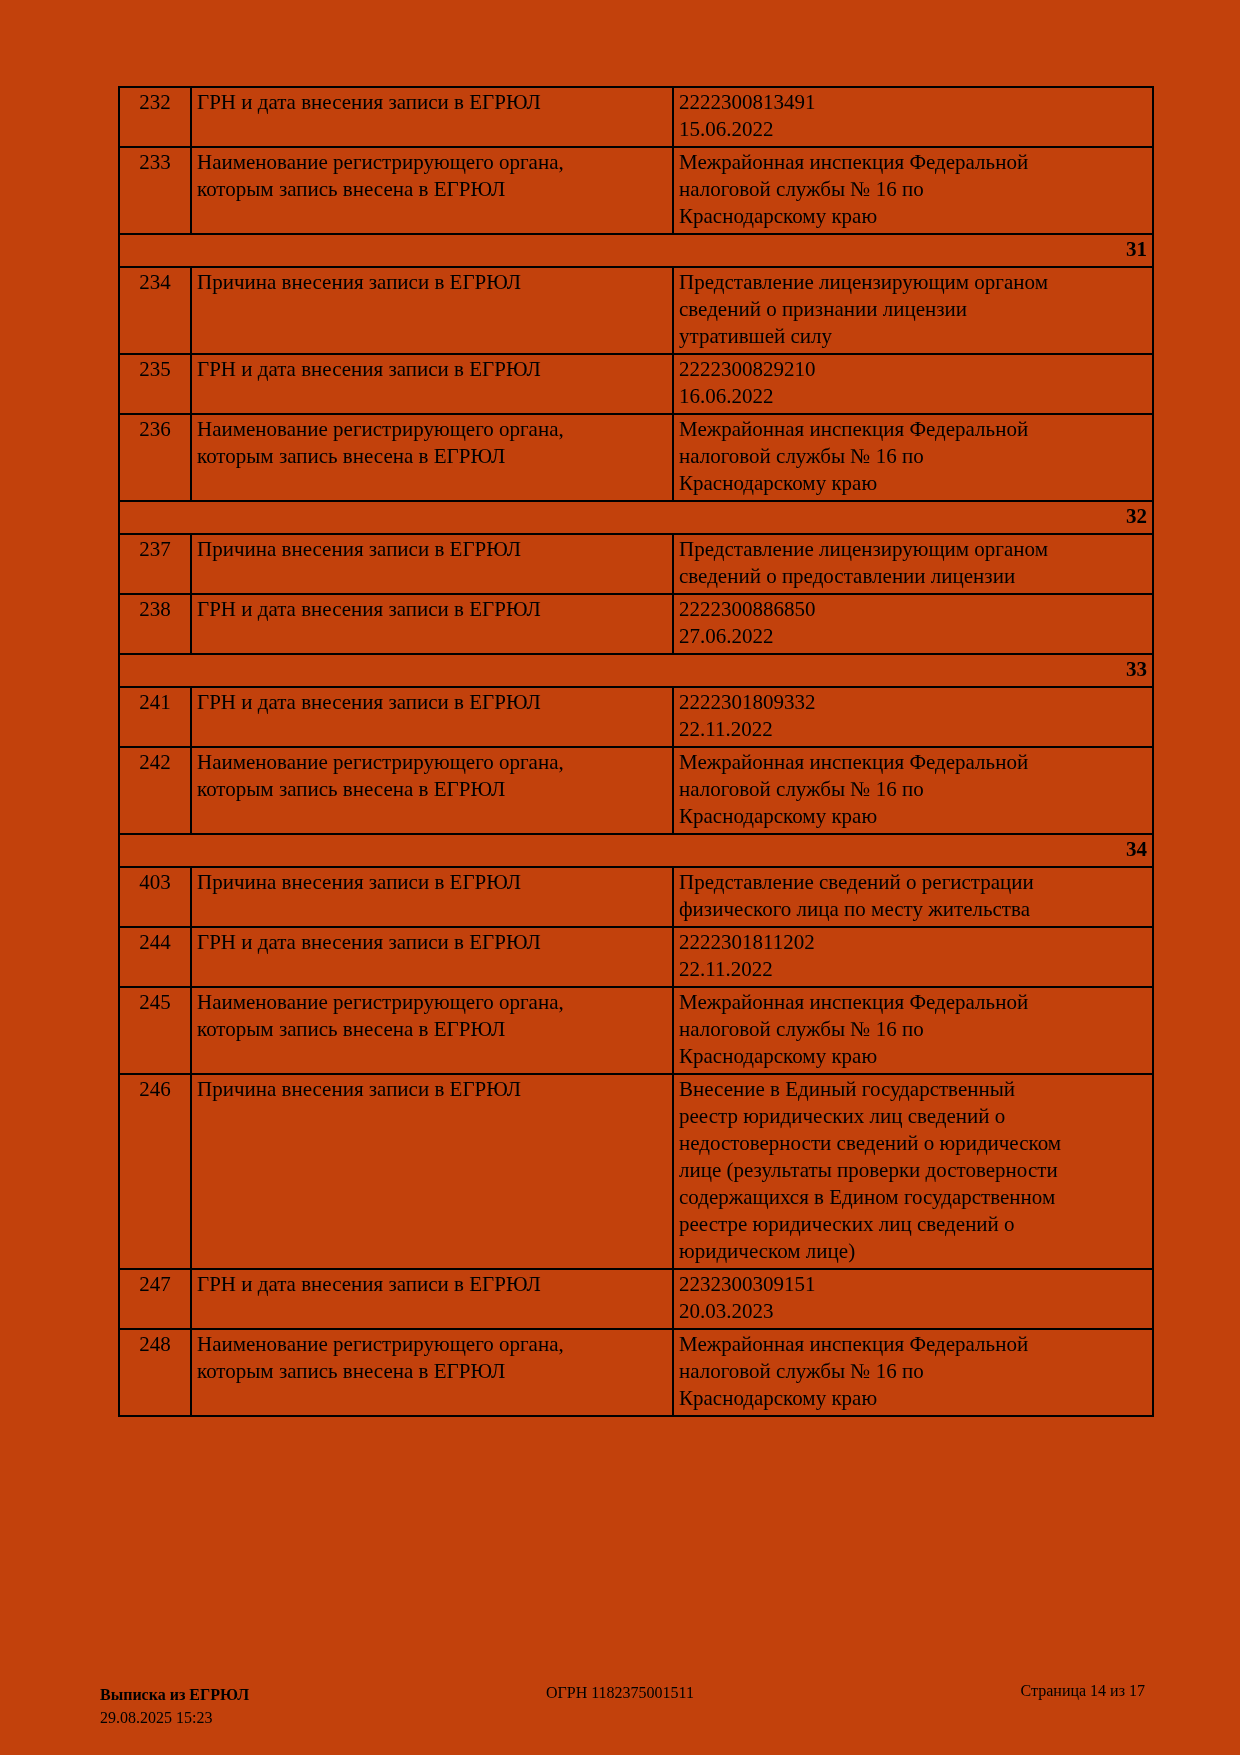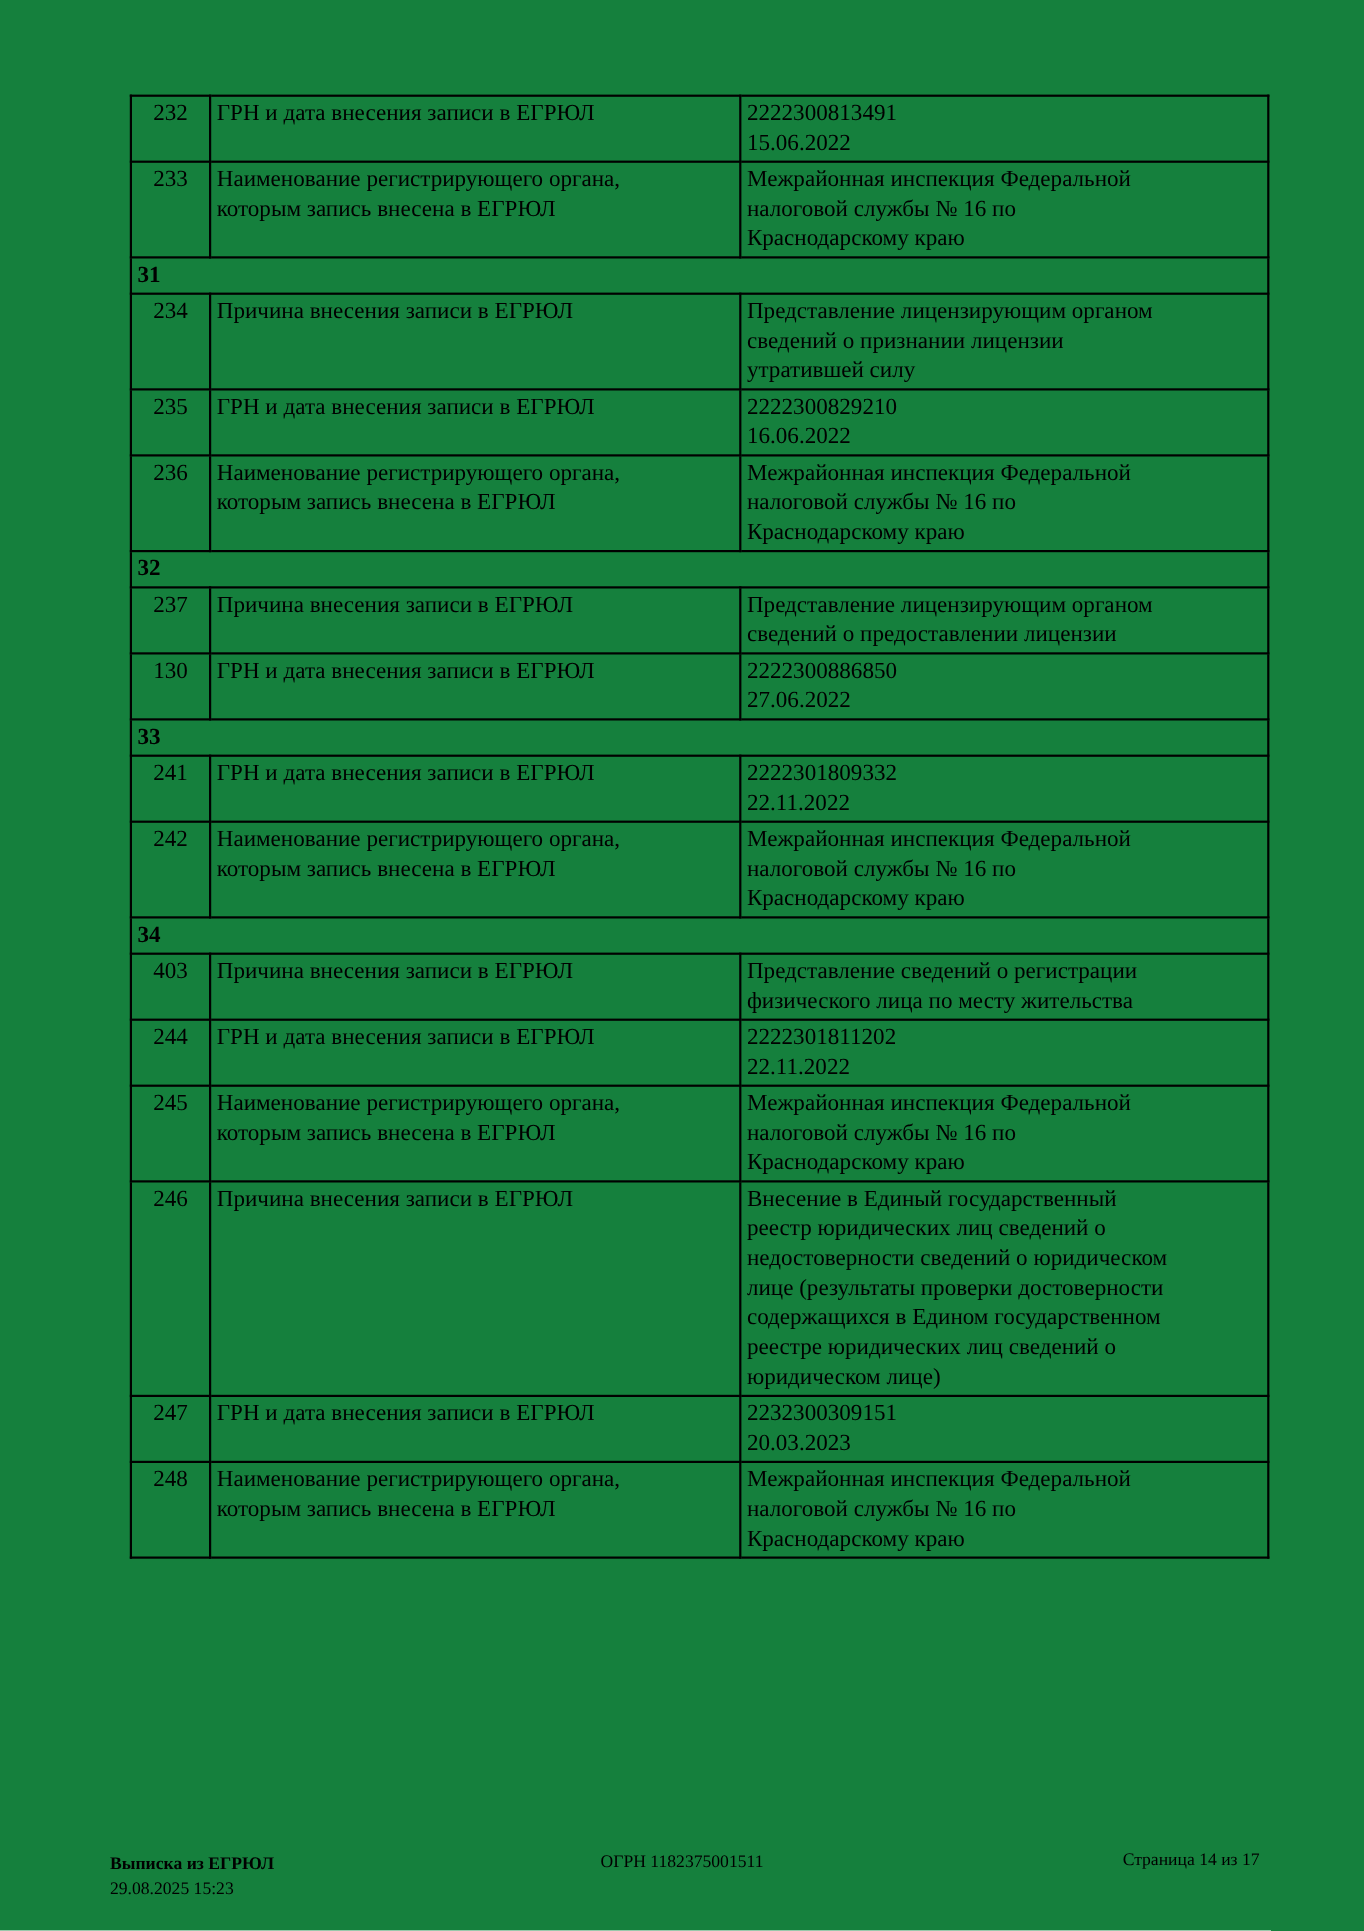--- a/index.html
+++ b/index.html
@@ -4,21 +4,21 @@
 <style>
   html, body {
     margin: 0;
     padding: 0;
     background: #ffffff;
   }
   .page {
     position: relative;
     width: 1240px;
     height: 1755px;
-    background: #15803d;
+    background: #c2410c;
     font-family: "Liberation Serif", "DejaVu Serif", serif;
     color: #000000;
   }
   table.registry-table {
     position: absolute;
     left: 118px;
     top: 86px;
     width: 1034px;
     border-collapse: collapse;
     table-layout: fixed;
@@ -31,21 +31,21 @@
     white-space: pre-line;
     padding: 1px 5px 3px 5px;
     overflow: hidden;
   }
   td.num-cell {
     text-align: center;
     padding-left: 2px;
     padding-right: 2px;
   }
   td.section-cell {
-    text-align: left;
+    text-align: right;
     font-weight: bold;
     padding-top: 0px;
     padding-bottom: 2px;
   }
   .footer {
     position: absolute;
     left: 0;
     top: 1656px;
     width: 1240px;
     font-size: 16px;
@@ -128,21 +128,21 @@
         <tr>
           <td colspan="3" class="section-cell">32</td>
         </tr>
         <tr>
           <td class="num-cell">237</td>
           <td class="label-cell">Причина внесения записи в ЕГРЮЛ</td>
           <td class="value-cell">Представление лицензирующим органом
 сведений о предоставлении лицензии</td>
         </tr>
         <tr>
-          <td class="num-cell">130</td>
+          <td class="num-cell">238</td>
           <td class="label-cell">ГРН и дата внесения записи в ЕГРЮЛ</td>
           <td class="value-cell">2222300886850
 27.06.2022</td>
         </tr>
         <tr>
           <td colspan="3" class="section-cell">33</td>
         </tr>
         <tr>
           <td class="num-cell">241</td>
           <td class="label-cell">ГРН и дата внесения записи в ЕГРЮЛ</td>

